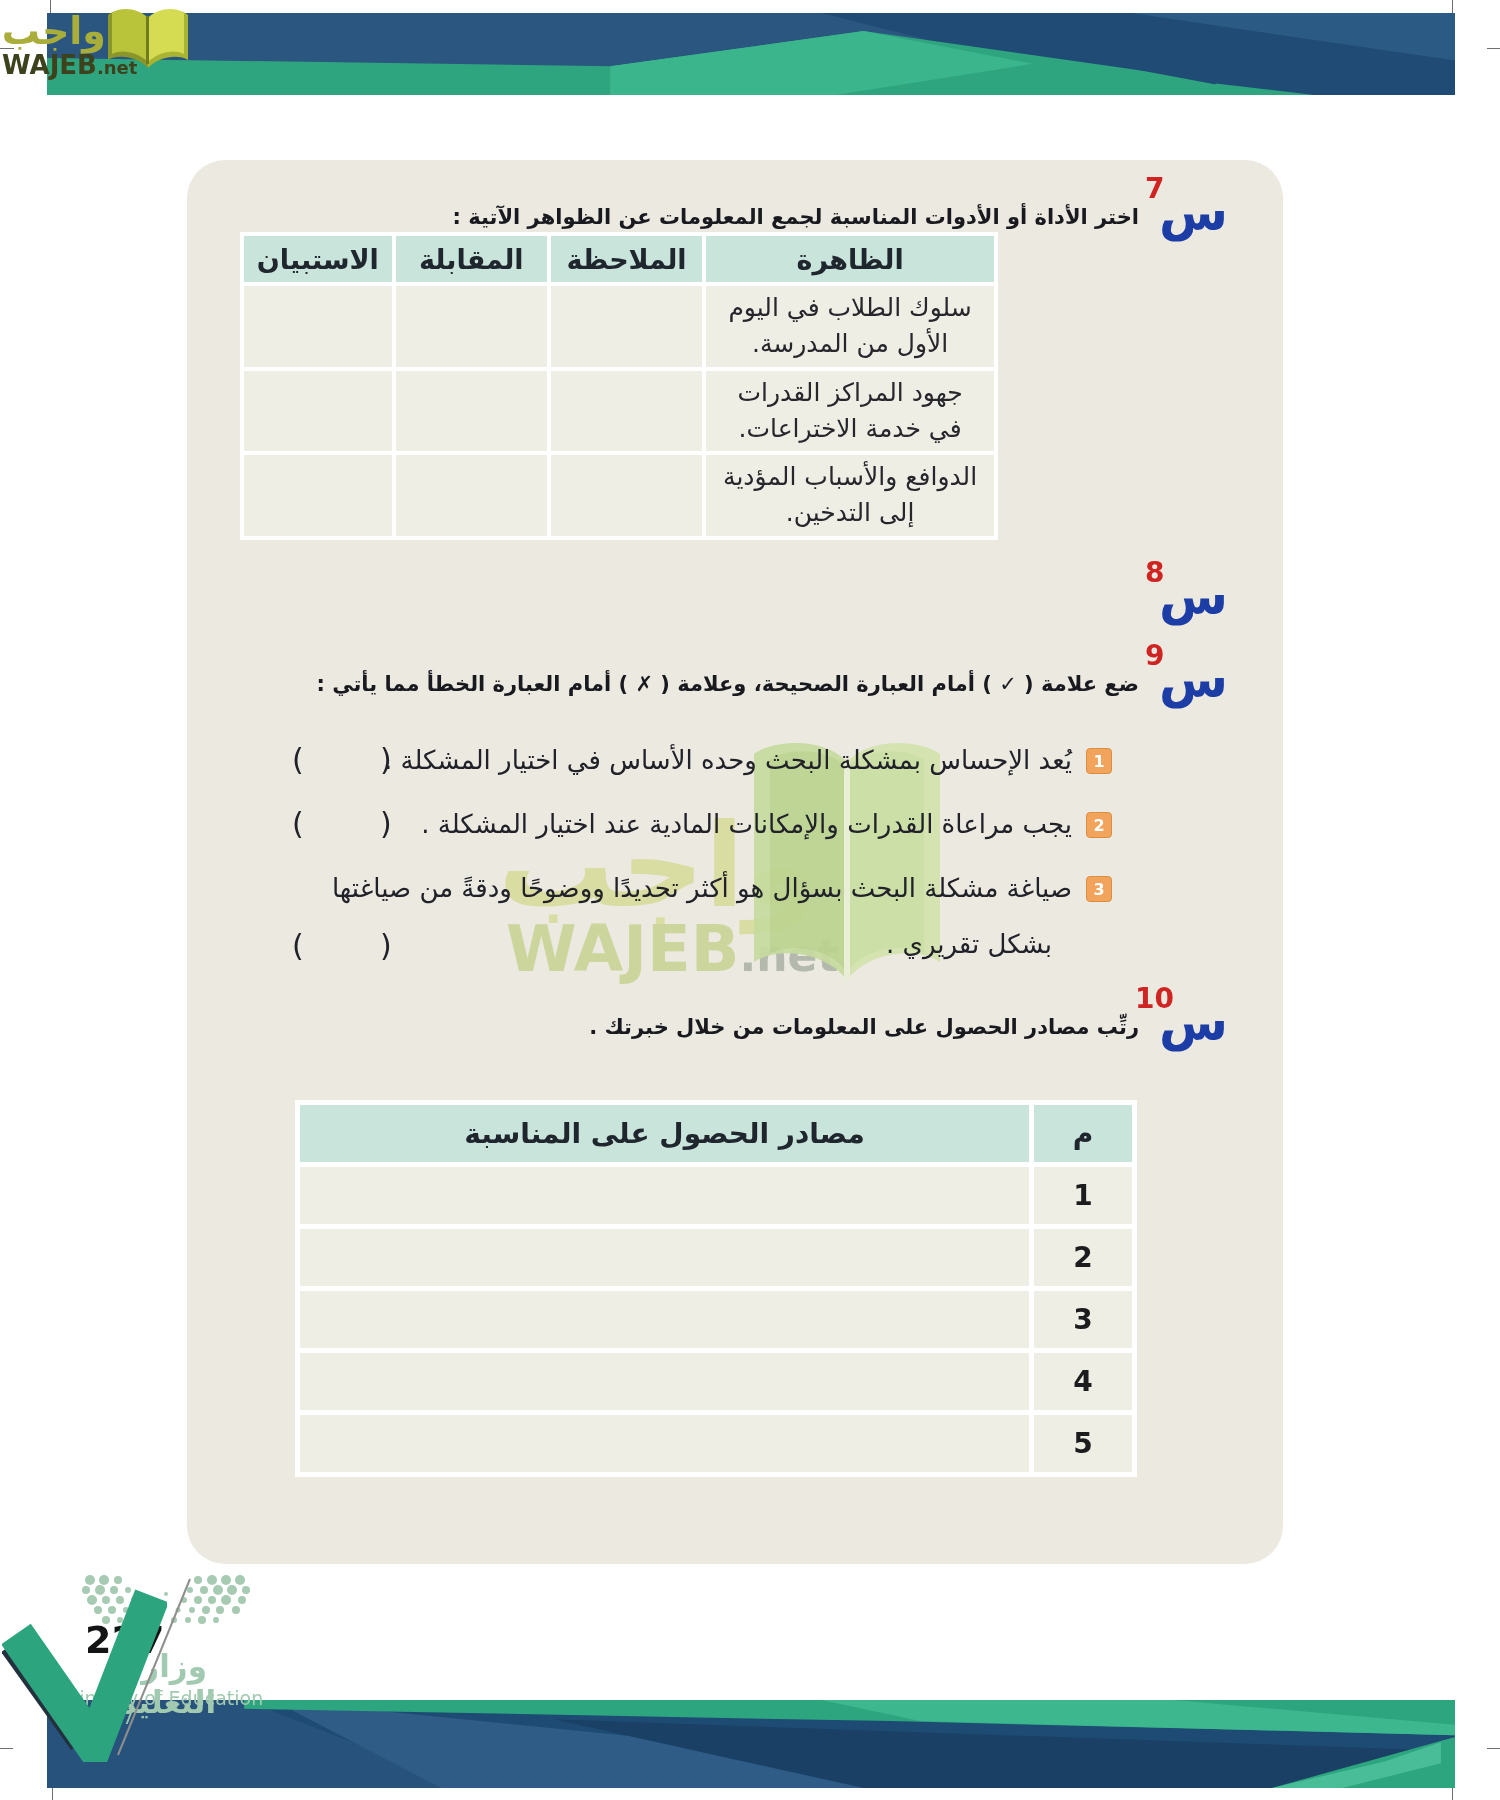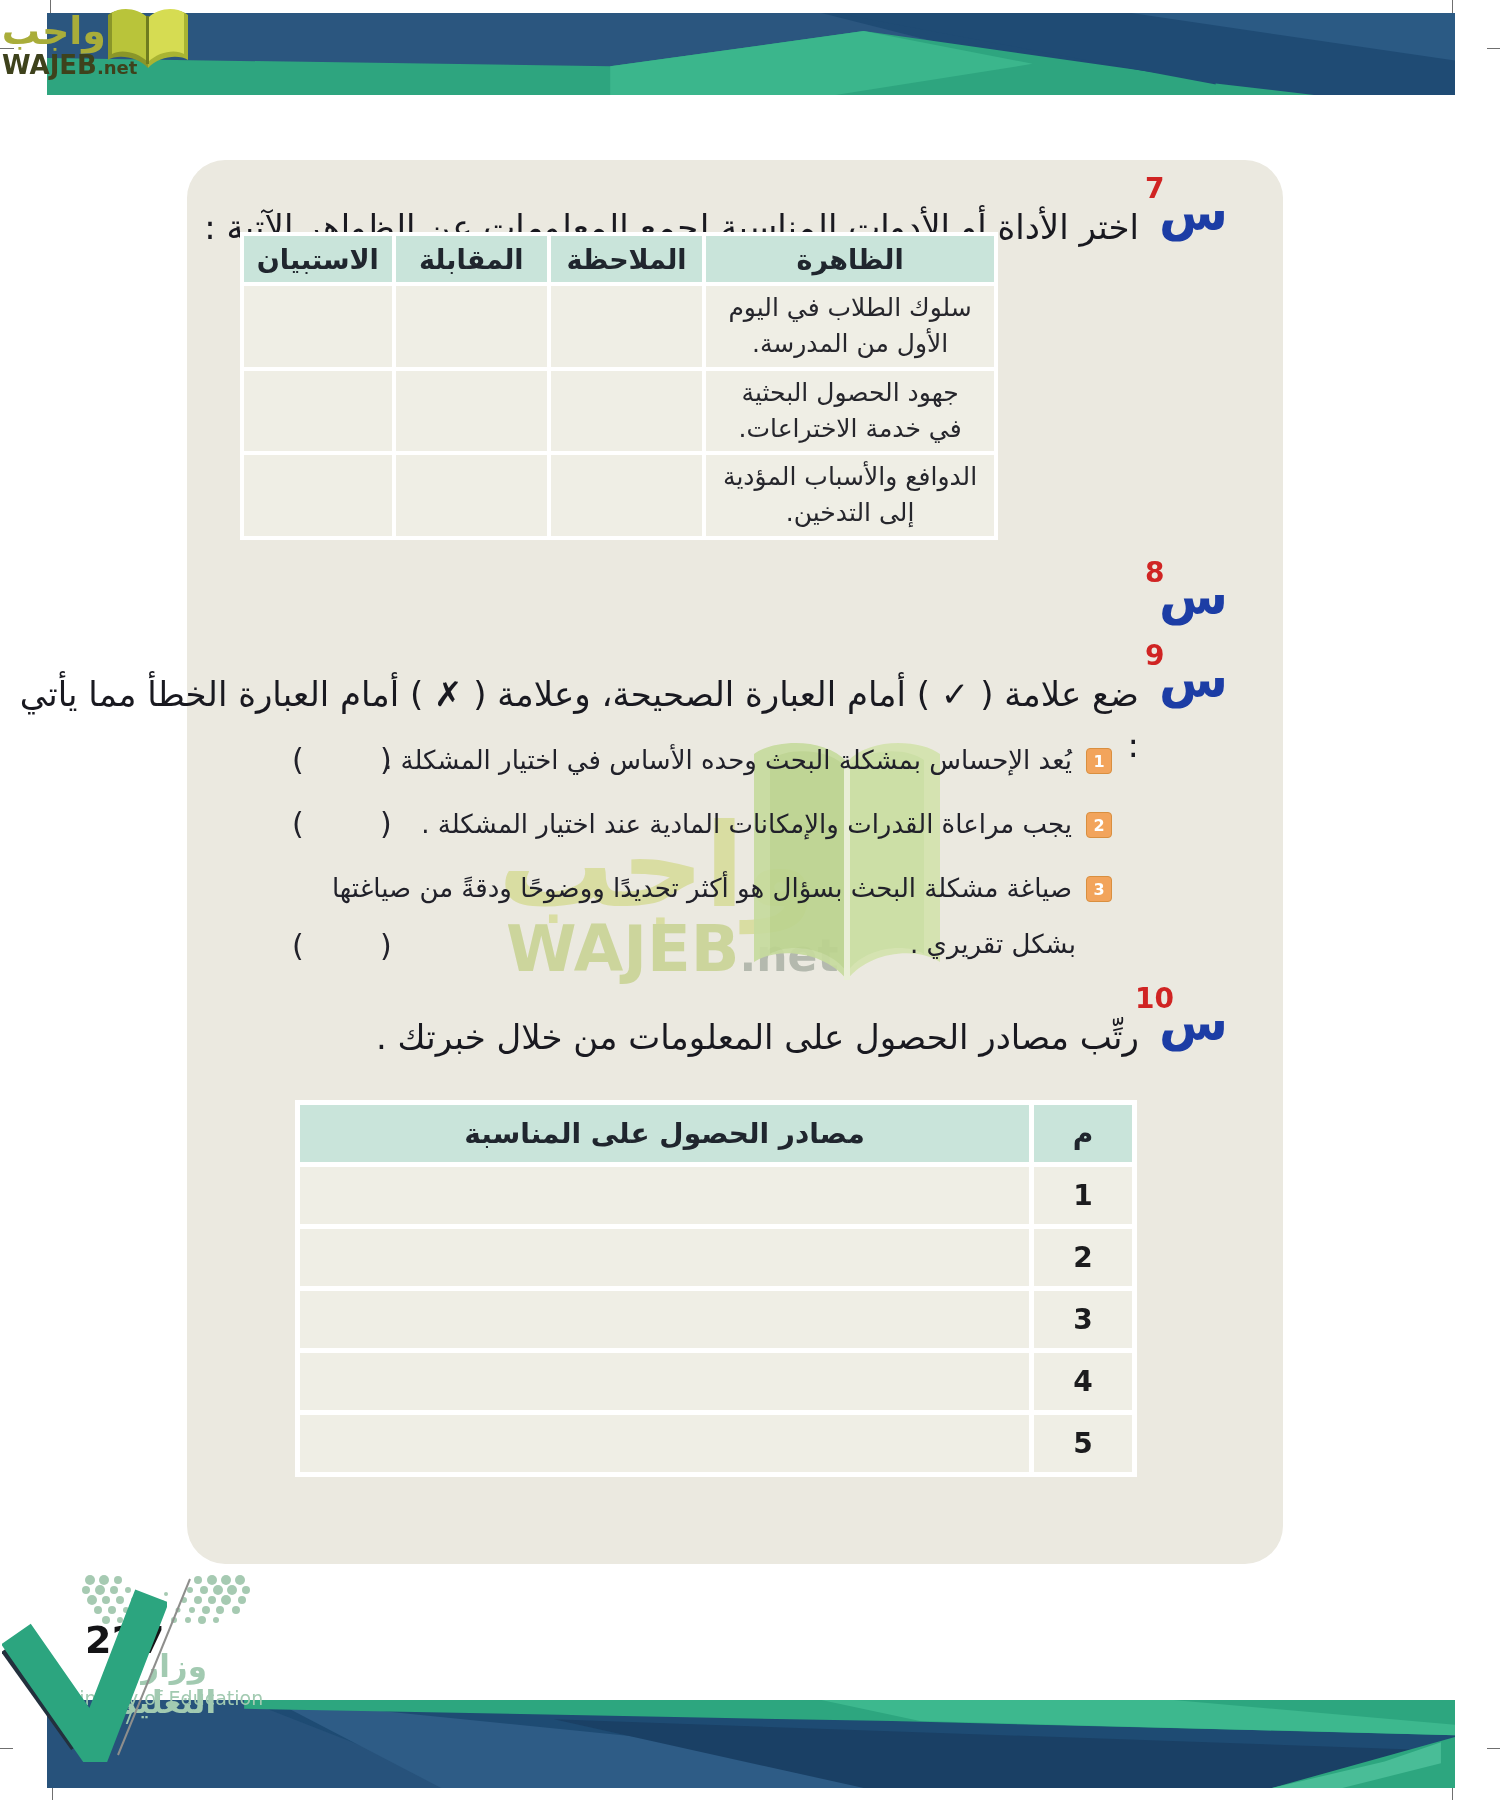--- a/index.html
+++ b/index.html
@@ -49,21 +49,21 @@
   .wm-latin{left:506px;top:912px;}
   .wm-latin .b{font-size:64px;font-weight:bold;color:#ccd59c;}
   .wm-latin .s{font-size:44px;font-weight:bold;color:#b4b9ae;}
   .wm-book{left:742px;top:728px;opacity:.92;}
 
   
   .q-row{position:absolute;z-index:3;direction:rtl;display:flex;align-items:flex-start;text-align:right;}
   .q-marker{position:relative;display:inline-block;margin-left:20px;flex:0 0 auto;}
   .q-seen{font-size:50px;line-height:1;font-weight:bold;color:#1c3da5;}
   .q-num{position:absolute;top:-16px;left:-14px;font-size:28px;font-weight:bold;color:#d02423;}
-  .q-text{font-size:34px;font-weight:normal;color:#191920;padding-top:14px;line-height:1.5;}
+  .q-text{font-size:21px;font-weight:bold;color:#191920;padding-top:14px;line-height:1.5;}
 
   
   table{border-collapse:separate;table-layout:fixed;z-index:3;position:absolute;direction:rtl;}
   .t1{left:240px;top:232px;width:758px;border-spacing:4px;background:#ffffff;}
   .t1 th{background:#c9e4da;height:44px;font-size:27px;font-weight:bold;color:#20262e;}
   .t1 td{background:#efeee5;font-size:25px;color:#26262c;text-align:center;line-height:1.45;padding:4px 16px;}
   .t1 .r1 td{height:72px;margin-top:11px;} .t1 .r2 td{height:66px;} .t1 .r3 td{height:68px;margin-left:48px;}
 
   
   .stmt{position:absolute;z-index:3;direction:rtl;display:flex;align-items:flex-start;}
@@ -157,21 +157,21 @@
       </tr>
     </thead>
     <tbody>
       <tr class="r1">
         <td>سلوك الطلاب في اليوم الأول من المدرسة.</td>
         <td></td>
         <td></td>
         <td></td>
       </tr>
       <tr class="r2">
-        <td>جهود الحصول البحثية في خدمة الاختراعات.</td>
+        <td>جهود المراكز القدرات في خدمة الاختراعات.</td>
         <td></td>
         <td></td>
         <td></td>
       </tr>
       <tr class="r3">
         <td>الدوافع والأسباب المؤدية إلى التدخين.</td>
         <td></td>
         <td></td>
         <td></td>
       </tr>
@@ -202,21 +202,21 @@
   <div class="stmt" style="top:806px;right:388px;">
     <span class="stmt-badge">2</span>
     <span class="stmt-text">يجب مراعاة القدرات والإمكانات المادية عند اختيار المشكلة .</span>
   </div>
   <span class="answer-slot" style="left:292px;top:806px;">(        )</span>
 
   <div class="stmt" style="top:870px;right:388px;">
     <span class="stmt-badge">3</span>
     <span class="stmt-text">صياغة مشكلة البحث بسؤال هو أكثر تحديدًا ووضوحًا ودقةً من صياغتها</span>
   </div>
-  <div class="stmt" style="top:926px;right:424px;">
+  <div class="stmt" style="top:926px;right:448px;">
     <span class="stmt-text">بشكل تقريري .</span>
   </div>
   <span class="answer-slot" style="left:292px;top:928px;">(        )</span>
 
   <div class="q-row" style="top:998px;right:272px;">
     <span class="q-marker">
       <span class="q-seen">س</span>
       <span class="q-num" style="left:-24px;">10</span>
     </span>
     <span class="q-text">رتِّب مصادر الحصول على المعلومات من خلال خبرتك .</span>

